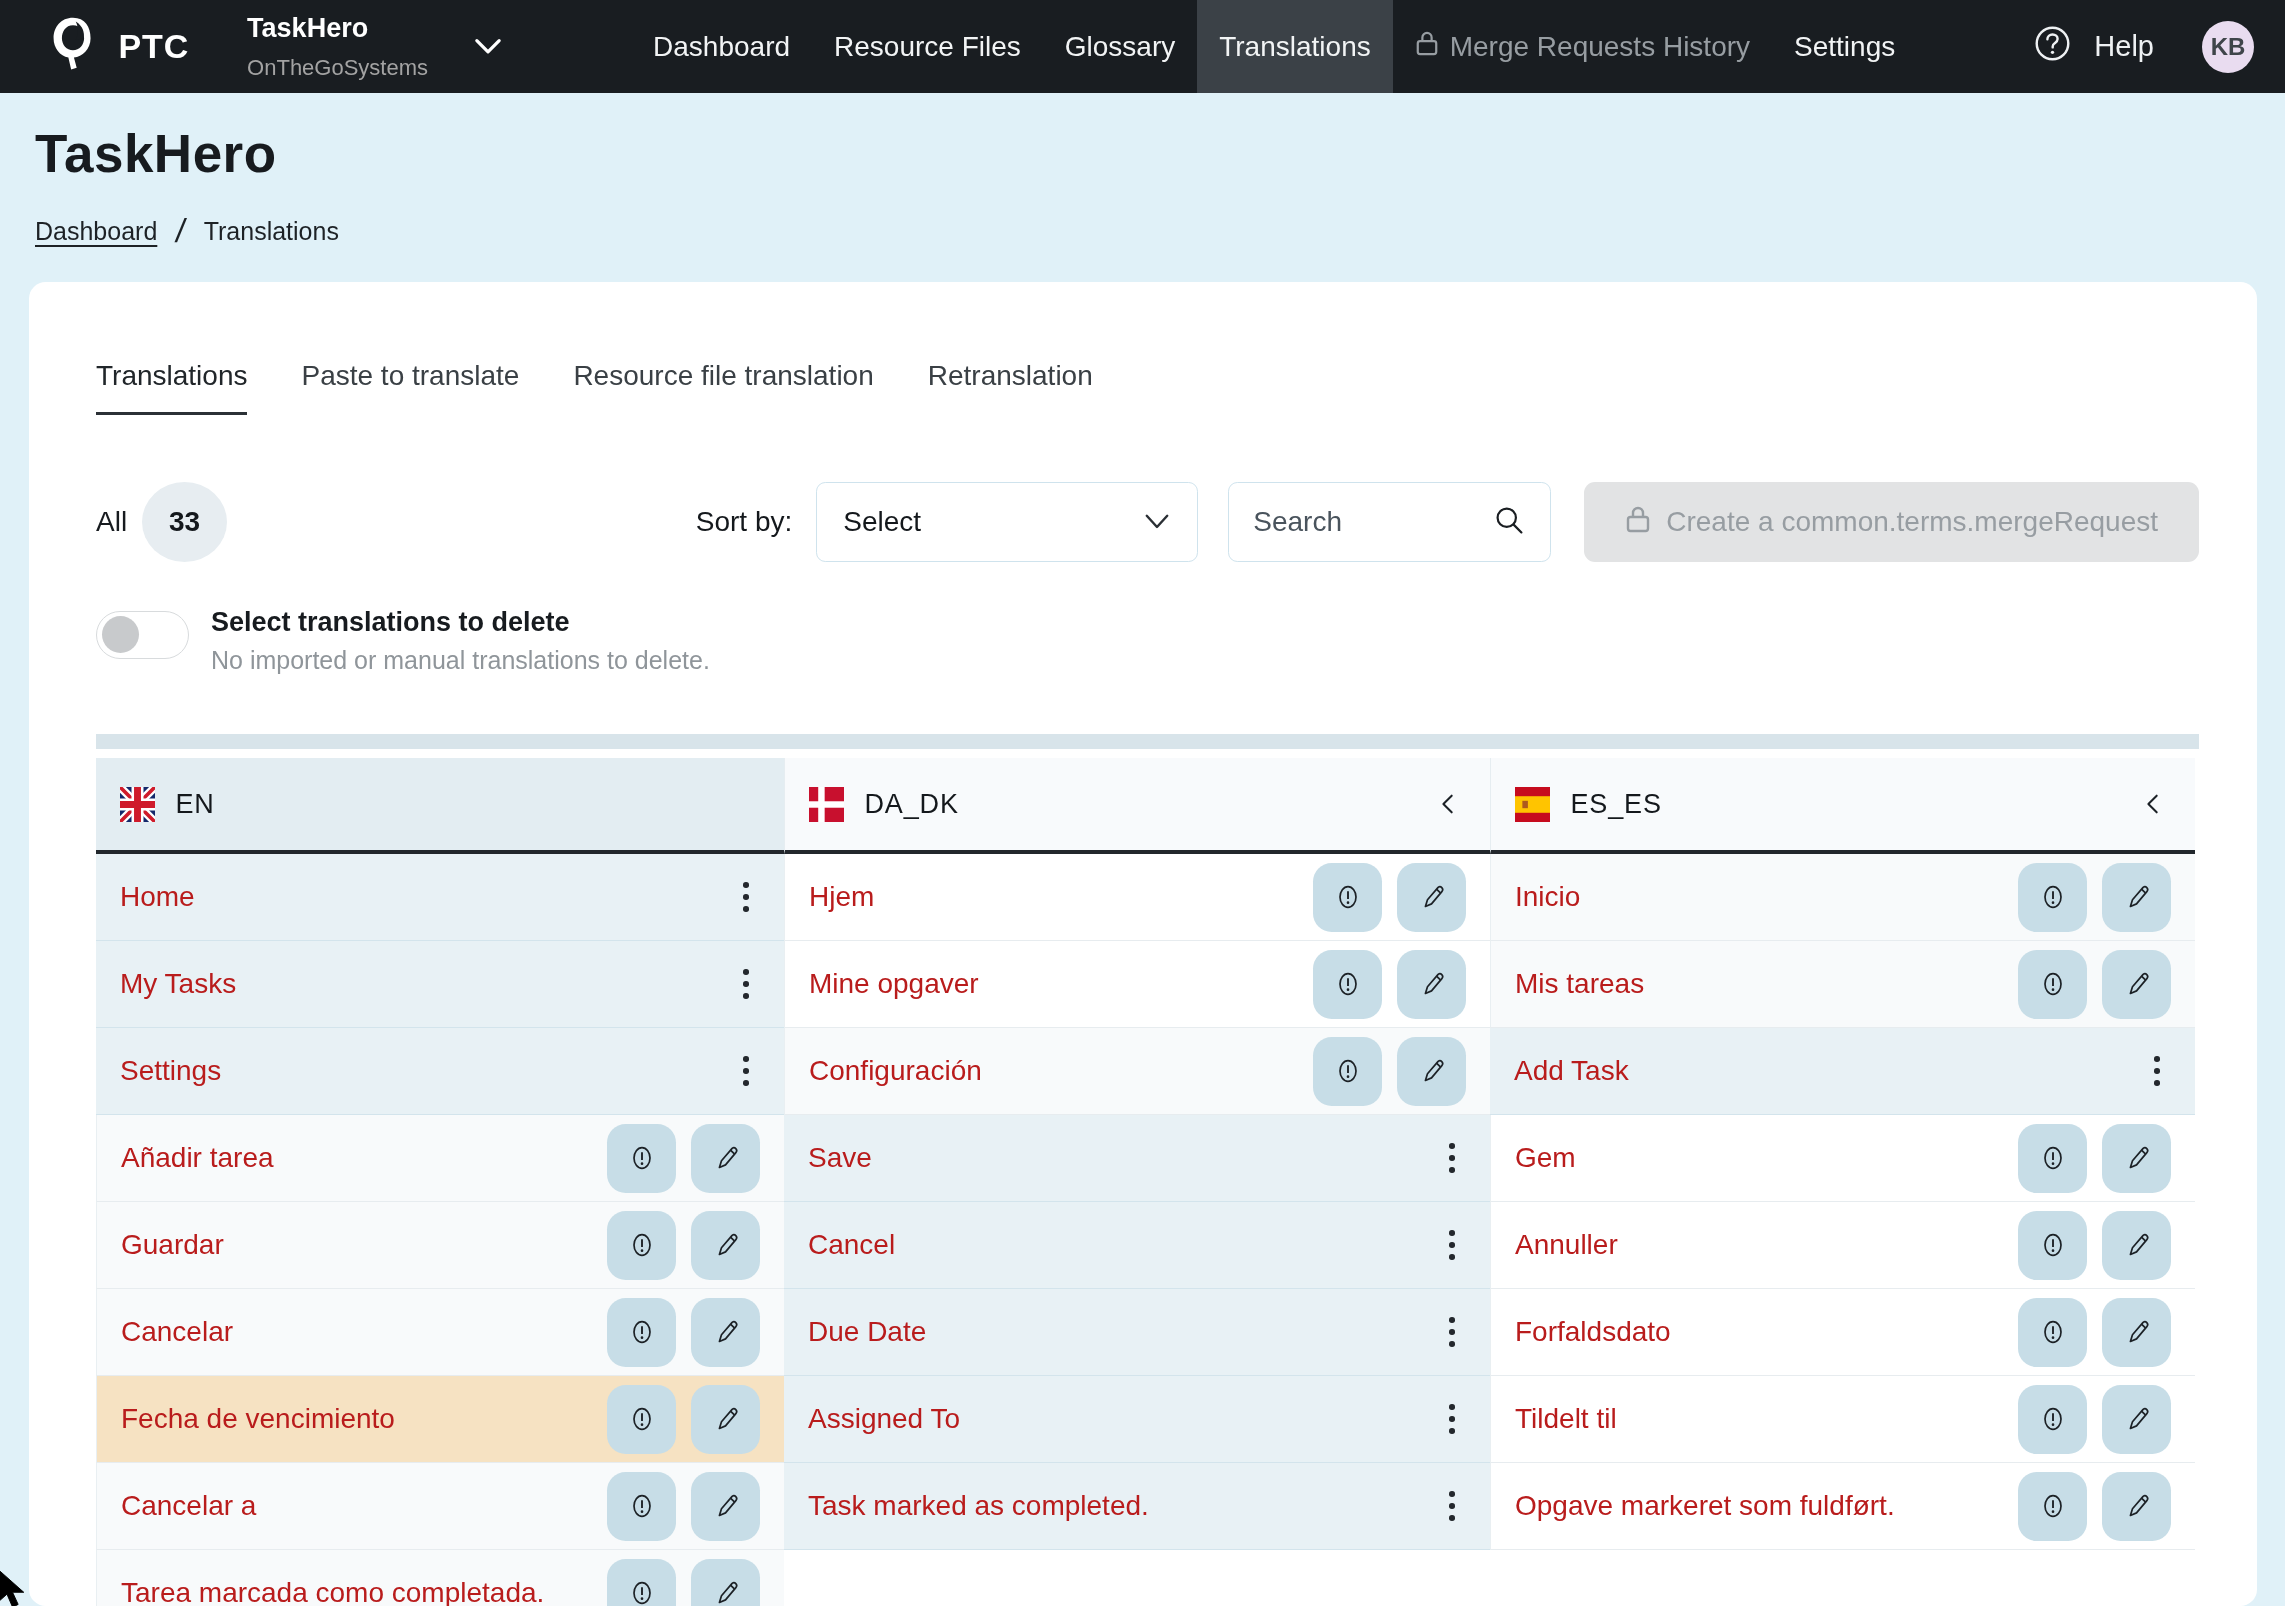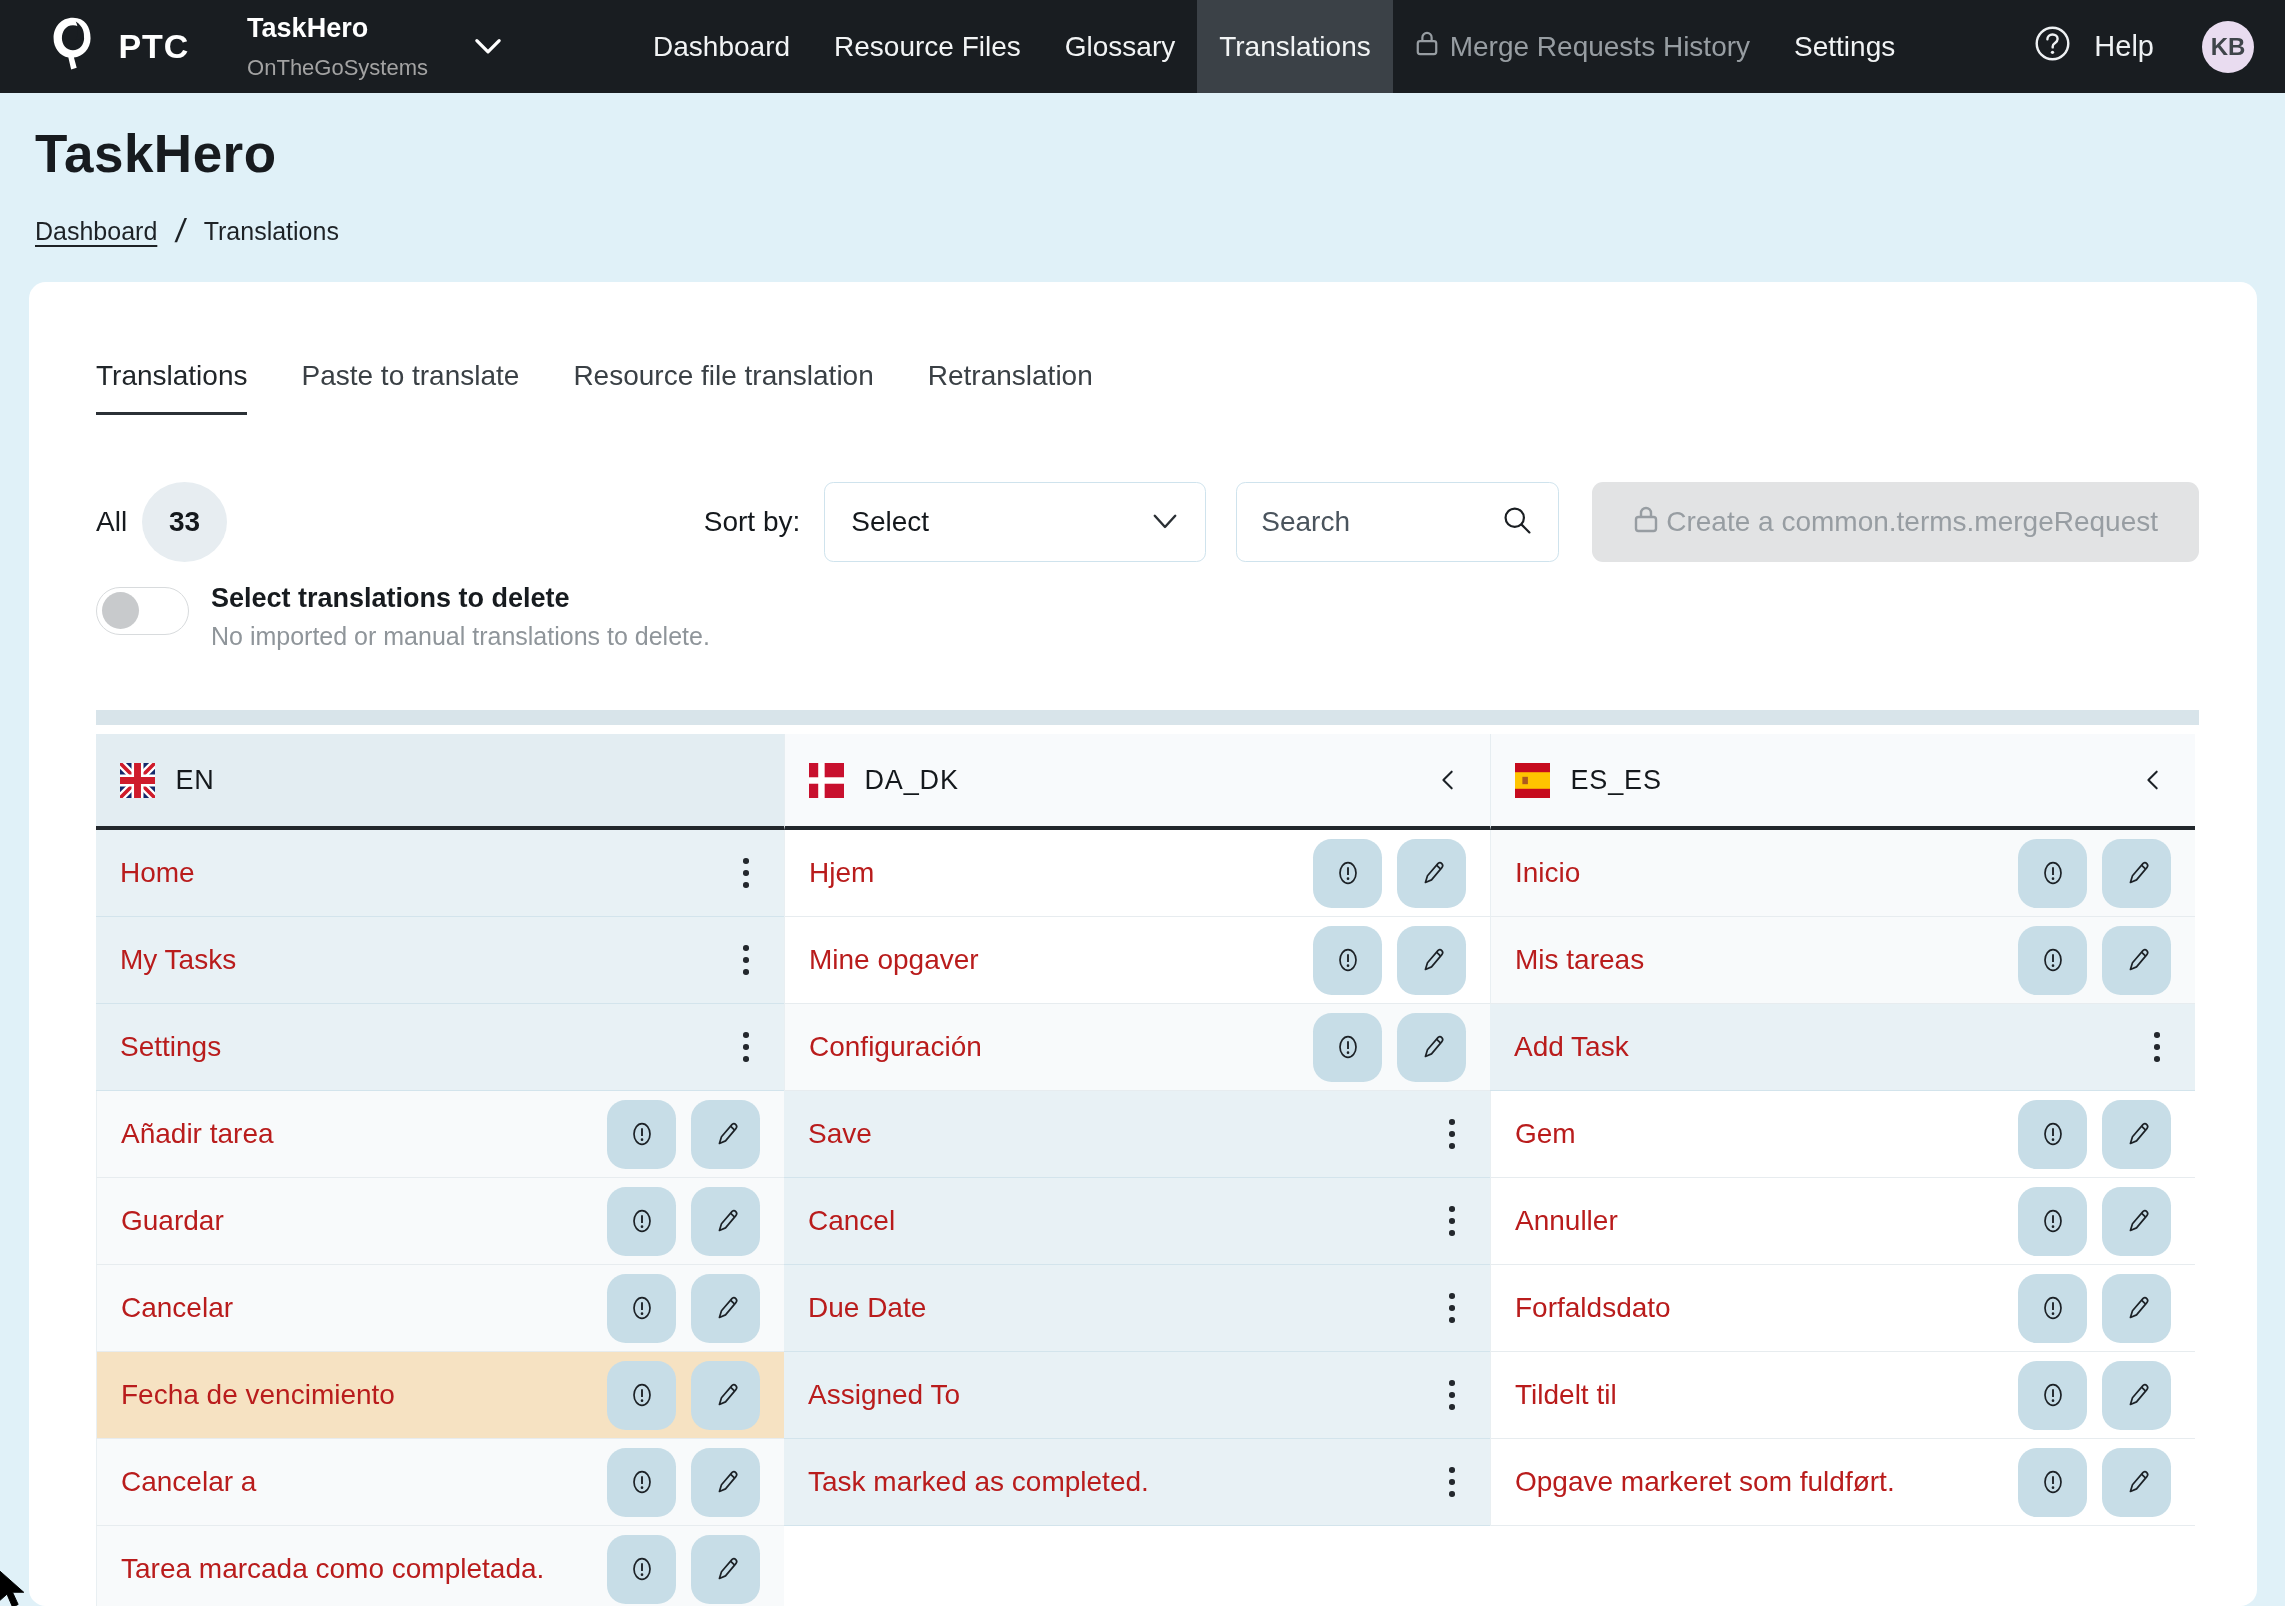--- a/index.html
+++ b/index.html
@@ -73,26 +73,26 @@
     margin-left:30px; width:323px; height:80px; border:1.9px solid #cfe3ed; border-radius:9.3px;
     background:#fff; display:flex; align-items:center; padding:0 24px;
   }
   .search-box input {
     border:none; outline:none; width:100%; font-size:28px; color:#14181c;
     font-family:"Liberation Sans", sans-serif; background:transparent;
   }
   .search-box input::placeholder { color:#4a545d; }
   .create-btn {
     margin-left:33px; height:80px; padding:8px 41px; border:none; border-radius:11px;
-    background:#e2e3e4; color:#979da2; font-size:28px; display:flex; align-items:center; gap:7px;
+    background:#e2e3e4; color:#979da2; font-size:28px; display:flex; align-items:center; gap:15px;
     font-family:"Liberation Sans", sans-serif; cursor:not-allowed; white-space:nowrap;
   }
 
   
-  .toggle-row { margin-top:21px; display:flex; gap:22px; }
+  .toggle-row { margin-top:45px; display:flex; gap:22px; }
   .toggle {
     width:93px; height:48px; border-radius:24px; background:#fff; border:1.9px solid #d8dbdd;
     position:relative; cursor:pointer; flex:0 0 auto; margin-top:3.7px;
   }
   .toggle-knob {
     width:37px; height:37px; border-radius:50%; background:#c8cacc;
     position:absolute; left:4.6px; top:3.7px;
   }
   .toggle-label { font-size:27px; font-weight:700; color:#171b1f; }
   .toggle-sub { font-size:25px; color:#8f959a; margin-top:7.4px; }

